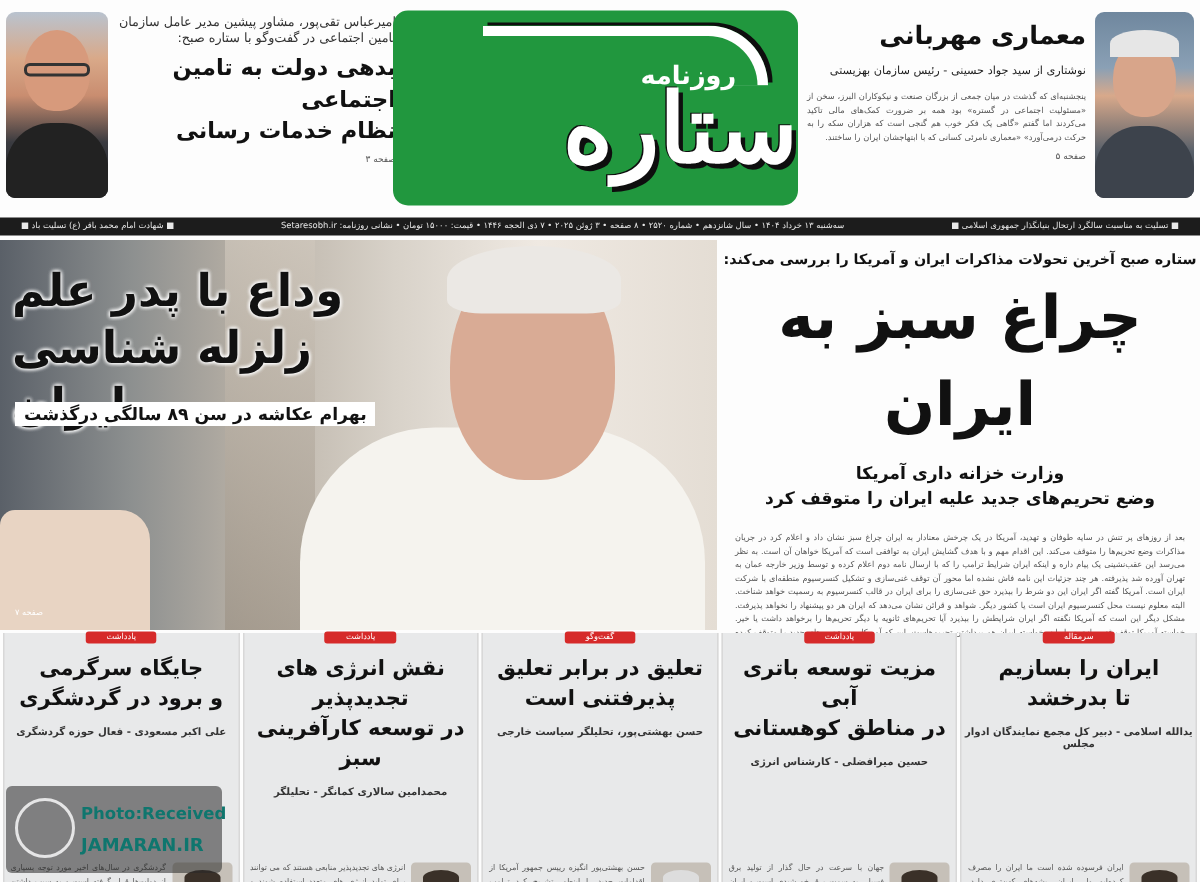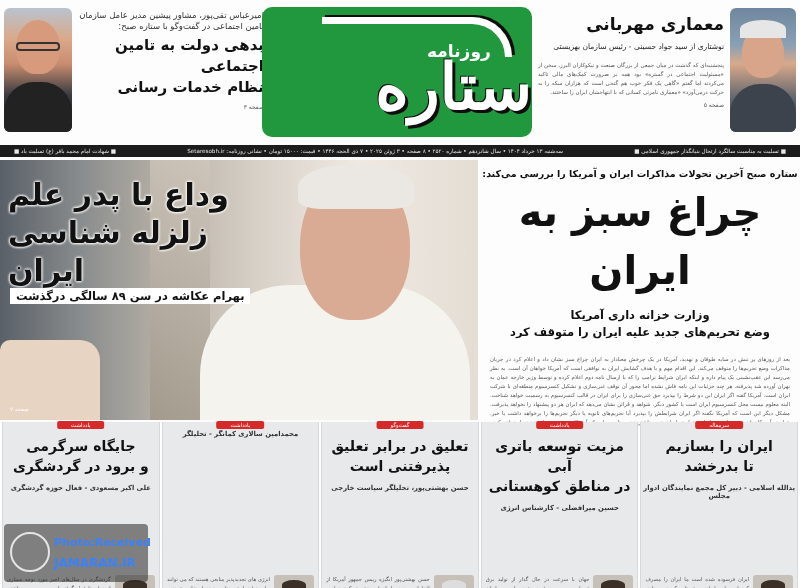--- a/index.html
+++ b/index.html
@@ -49,21 +49,21 @@
   
   .photo-story { position: absolute; left: 0; top: 160px; width: 478px; height: 260px; overflow: hidden;
     background: linear-gradient(90deg,#5a6068 0%,#8c8f8f 18%,#b9b1a6 35%,#d8d2c9 55%,#efe9e2 75%,#e4ddd4 100%); }
   .photo-story .bg-door { position:absolute; left:150px; top:0; width:60px; height:260px; background:linear-gradient(180deg,#cfc7bc,#9d9386); opacity:.7; }
   .photo-story .bg-cloth { position:absolute; left:0; top:180px; width:100px; height:80px; background:#e8d4c3; border-radius: 10px 20px 0 0; }
   .photo-story .man-body { position:absolute; left:200px; top:125px; width:270px; height:150px; background:#f5f3ee; border-radius: 90px 90px 0 0; }
   .photo-story .man-head { position:absolute; left:300px; top:10px; width:110px; height:150px; border-radius:50% 50% 45% 45%; background:#d9ab95; }
   .photo-story .man-hair { position:absolute; left:298px; top:4px; width:116px; height:45px; border-radius:50% 50% 20% 20%; background:#ebe8e4; }
   .photo-title { position:absolute; left:8px; top:16px; width:240px; text-align:left; font-size:30px; line-height:38px; font-weight:bold; color:#111;
     text-shadow: 0 0 3px #fff, 0 0 3px #fff, 0 0 3px #fff; }
-  .photo-subtitle { position:absolute; left:10px; top:128px; background:#fff; padding:1px 6px; font-size:11.5px; font-weight:bold; color:#111; }
+  .photo-subtitle { position:absolute; left:10px; top:108px; background:#fff; padding:1px 6px; font-size:11.5px; font-weight:bold; color:#111; }
   .photo-page { position:absolute; left:10px; top:246px; font-size:5.5px; color:#fff; }
 
   
   .lead { position: absolute; left: 480px; top: 160px; width: 320px; height: 262px; text-align: center; }
   .lead-kicker { font-size: 9.5px; font-weight: bold; color: #111; margin-top: 8px; }
   .lead-title { font-size: 40px; font-weight: bold; color:#111; line-height: 58px; margin-top: 4px; letter-spacing: -1px; }
   .lead-sub { font-size: 11.5px; font-weight: bold; color:#111; line-height: 17px; margin-top: 8px; }
   .lead-body { font-size: 5.4px; line-height: 9px; color:#555; text-align: justify; padding: 0 10px; margin-top: 14px; }
   .lead-page { font-size: 6px; color:#444; text-align:right; padding-right: 10px; margin-top: 3px; }
 
@@ -76,21 +76,21 @@
   .col-byline { font-size: 6.8px; font-weight: bold; color:#333; margin-top: 8px; }
   .col-bottom { position:absolute; left:4px; right:4px; bottom:4px; height:58px; }
   .col-photo { position:absolute; right:0; top:0; width:40px; height:50px; border-radius:3px; overflow:hidden; background:#c6c0b8; }
   .col-photo .face { position:absolute; left:9px; top:8px; width:22px; height:28px; border-radius:50%; background:#c98f72; }
   .col-photo .hair { position:absolute; left:8px; top:5px; width:24px; height:10px; border-radius:50% 50% 0 0; background:#3a3028; }
   .col-photo .suit { position:absolute; left:0; bottom:0; width:40px; height:16px; background:#2b2e35; border-radius:14px 14px 0 0; }
   .col-text { position:absolute; left:0; right:44px; top:0; font-size:5.2px; line-height:8.5px; color:#555; text-align: justify; }
   .col-page { position:absolute; left:0; bottom:0; font-size:5.5px; color:#333; }
 
   .watermark { position:absolute; left:4px; top:524px; width:144px; height:58px; background:rgba(40,40,40,.55); border-radius:4px;
-    direction: ltr; color:#3b82f6; }
+    direction: ltr; color:#0f766e; }
   .wm-circle { position:absolute; left:6px; top:8px; width:40px; height:40px; border-radius:50%; border:2px solid rgba(255,255,255,.8); }
   .wm-line1 { position:absolute; left:50px; top:12px; font-size:11px; font-weight:bold; }
   .wm-line2 { position:absolute; left:50px; top:32px; font-size:12px; font-weight:bold; }
 </style>
 </head>
 <body>
 
 <div class="page">
 
   <div class="masthead">
@@ -214,20 +214,24 @@
             <div class="hair" style="background:#ddd"></div>
             <div class="suit"></div>
           </div>
         <div class="col-text">حسن بهشتی‌پور انگیزه رییس جمهور آمریکا از اقدامات جدید را اینطور تشریح کرد ترامپ می‌خواهد هر چه زودتر پرونده ایران را با توافقی حداقلی جمع کند و سپس به سراغ مساله اصلی آمریکا یعنی مهار چین برود. واشنگتن رقبای خود را شناسایی کرده است.</div>
         <div class="col-page">صفحه ۲</div>
       </div>
     </div>
 
     <div class="col">
       <div class="col-tag">یادداشت</div>
+      <div class="col-title">
+        <div>نقش انرژی های تجدیدپذیر</div>
+          <div>در توسعه کارآفرینی سبز</div>
+      </div>
       <div class="col-byline">محمدامین سالاری کمانگر - تحلیلگر</div>
       <div class="col-bottom">
         <div class="col-photo">
             <div class="face"></div>
             <div class="hair"></div>
             <div class="suit" style="background:#7a1e1e"></div>
           </div>
         <div class="col-text">انرژی های تجدیدپذیر منابعی هستند که می توانند برای تولید انرژی های متعدد استفاده شوند و قابلیت بازگشت مجدد به طبیعت را دارند. این منابع شامل انرژی خورشیدی، انرژی باد، انرژی آب، انرژی زیست توده، انرژی زمین گرمایی و انرژی جذر و مد است که منبع انرژی جایگزین.</div>
         <div class="col-page">صفحه ۳</div>
       </div>

